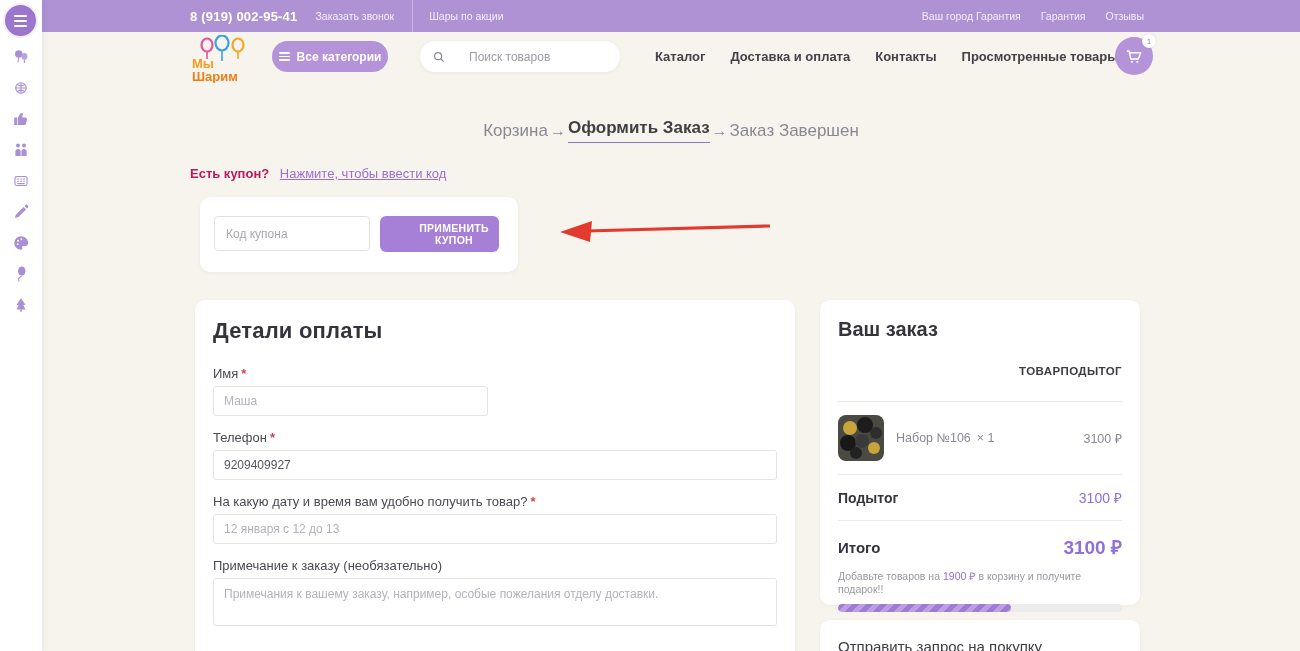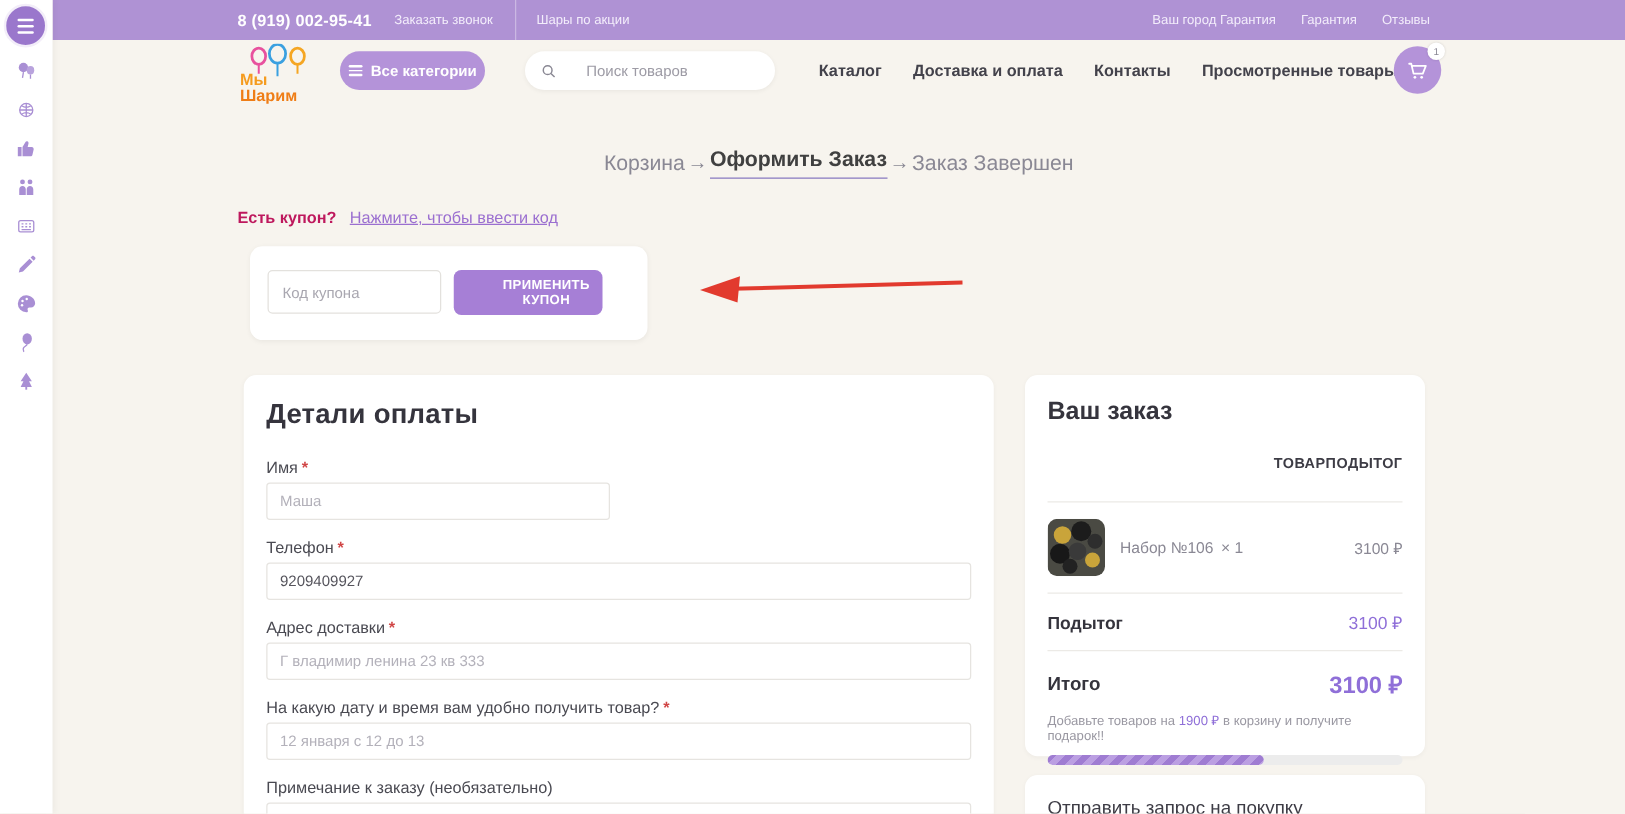--- a/index.html
+++ b/index.html
@@ -55,21 +55,21 @@
   .crumb { color:#8a8894; cursor:pointer; }
   .crumb-sep { color:#8a8894; font-size:16px; }
   .crumb.active { color:#404040; font-weight:bold; padding-bottom:4px; border-bottom:1.5px solid #8878c0; }
 
   
   .coupon-q { position:absolute; left:190px; top:166px; font-size:13px; }
   .coupon-q b { color:#be185d; }
   .coupon-q a { color:#9b6fd0; text-decoration:underline; margin-left:7px; cursor:pointer; }
   .coupon-card { position:absolute; left:200px; top:197px; width:318px; height:75px; background:#fff;
                  border-radius:10px; box-shadow:0 1px 4px rgba(0,0,0,.05); padding:19px 14px; display:flex; gap:10px; }
-  .coupon-card input { width:139px; height:35px; border:1px solid #e3e1dd; border-radius:4px;
+  .coupon-card input { width:156px; height:35px; border:1px solid #e3e1dd; border-radius:4px;
                        padding:0 11px; font-size:12px; color:#55545c; font-family:"Liberation Sans", sans-serif; }
   .coupon-card input::placeholder { color:#a9a7b0; }
   .coupon-btn { width:119px; height:36px; border:none; border-radius:6px; background:#a67fd6; color:#fff;
                 font-size:10.5px; font-weight:bold; letter-spacing:.3px; cursor:pointer;
                 font-family:"Liberation Sans", sans-serif;padding-left:35px; }
   .arrow { position:absolute; left:552px; top:215px; z-index:10; }
 
   
   .billing { position:absolute; left:195px; top:300px; width:600px; height:400px; background:#fff;
              border-radius:10px; box-shadow:0 1px 4px rgba(0,0,0,.04); padding:18px; }
@@ -272,24 +272,20 @@
     <div class="fgroup">
       <label class="flabel"><span>Имя</span><span class="req">*</span></label>
       <input class="finput half" type="text" placeholder="Маша" style="">
     </div>
 
     <div class="fgroup">
       <label class="flabel"><span>Телефон</span><span class="req">*</span></label>
       <input class="finput" type="text" value="9209409927" style="">
     </div>
 
-    <div class="fgroup">
-      <label class="flabel"><span>Адрес доставки</span><span class="req">*</span></label>
-      <input class="finput" type="text" placeholder="Г владимир ленина 23 кв 333" style="">
-    </div>
 
     <div class="fgroup">
       <label class="flabel"><span>На какую дату и время вам удобно получить товар?</span><span class="req">*</span></label>
       <input class="finput" type="text" placeholder="12 января с 12 до 13" style="">
     </div>
 
     <div class="fgroup">
       <label class="flabel"><span>Примечание к заказу (необязательно)</span></label>
       <textarea class="finput" placeholder="Примечания к вашему заказу, например, особые пожелания отделу доставки." style=""></textarea>
     </div>

